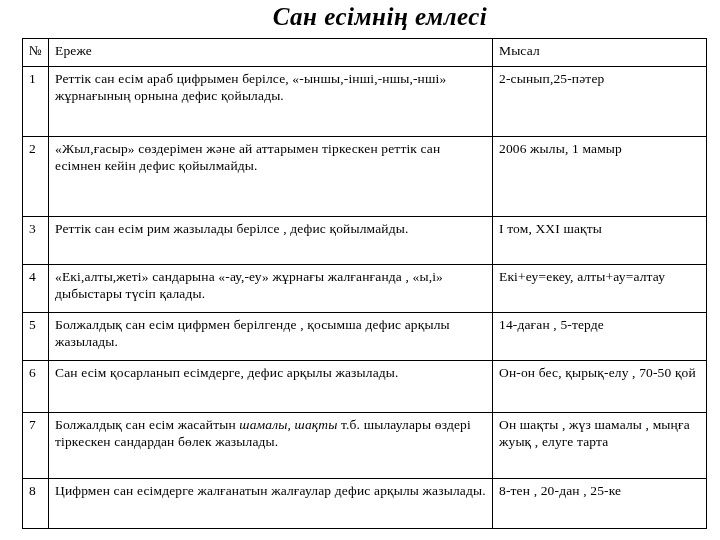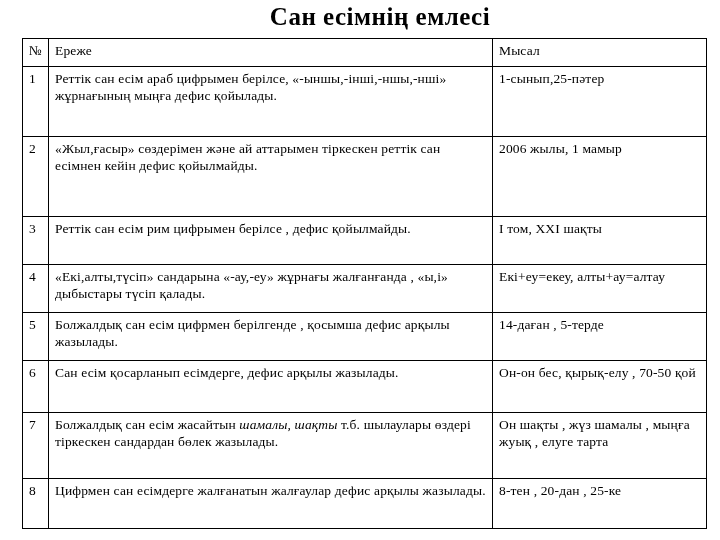--- a/index.html
+++ b/index.html
@@ -22,20 +22,21 @@
   }
   .doc-title {
     text-align: center;
     font-family: "Liberation Serif", "DejaVu Serif", serif;
     font-weight: bold;
     font-size: 25px;
     line-height: 30px;
     letter-spacing: 0.5px;
     margin: 2px 0 3px 0;
     padding-left: 40px;
+    font-style: italic;
   }
   .table-wrap {
     position: absolute;
     left: 22px;
     top: 36px;
     width: 684px;
   }
   table.rules-table {
     border-collapse: collapse;
     width: 684px;
@@ -97,39 +98,39 @@
         <tr class="head">
           <td class="num-cell">№</td>
           <td>Ереже</td>
           <td>Мысал</td>
         </tr>
       </thead>
       <tbody class="h-rows">
 
         <tr class="r1">
           <td class="num-cell">1</td>
-          <td class="rule-text"><span>Реттік  сан  есім араб  цифрымен берілсе, «-ыншы,-інші,-ншы,-нші» жұрнағының  мыңға дефис қойылады.</span><em></em><span></span></td>
-          <td>1-сынып,25-пәтер</td>
+          <td class="rule-text"><span>Реттік  сан  есім араб  цифрымен берілсе, «-ыншы,-інші,-ншы,-нші» жұрнағының  орнына дефис қойылады.</span><em></em><span></span></td>
+          <td>2-сынып,25-пәтер</td>
         </tr>
 
         <tr class="r2">
           <td class="num-cell">2</td>
           <td class="rule-text"><span>«Жыл,ғасыр» сөздерімен  және  ай  аттарымен  тіркескен  реттік сан  есімнен  кейін  дефис  қойылмайды.</span><em></em><span></span></td>
           <td>2006 жылы, 1 мамыр</td>
         </tr>
 
         <tr class="r3">
           <td class="num-cell">3</td>
-          <td class="rule-text"><span>Реттік  сан  есім  рим  цифрымен  берілсе , дефис  қойылмайды.</span><em></em><span></span></td>
+          <td class="rule-text"><span>Реттік  сан  есім  рим  жазылады  берілсе , дефис  қойылмайды.</span><em></em><span></span></td>
           <td>I том, XXI шақты</td>
         </tr>
 
         <tr class="r4">
           <td class="num-cell">4</td>
-          <td class="rule-text"><span>«Екі,алты,түсіп»  сандарына  «-ау,-еу»  жұрнағы  жалғанғанда , «ы,і»  дыбыстары  түсіп  қалады.</span><em></em><span></span></td>
+          <td class="rule-text"><span>«Екі,алты,жеті»  сандарына  «-ау,-еу»  жұрнағы  жалғанғанда , «ы,і»  дыбыстары  түсіп  қалады.</span><em></em><span></span></td>
           <td>Екі+еу=екеу, алты+ау=алтау</td>
         </tr>
 
         <tr class="r5">
           <td class="num-cell">5</td>
           <td class="rule-text"><span>Болжалдық  сан  есім  цифрмен  берілгенде , қосымша  дефис  арқылы  жазылады.</span><em></em><span></span></td>
           <td>14-даған , 5-терде</td>
         </tr>
 
         <tr class="r6">

